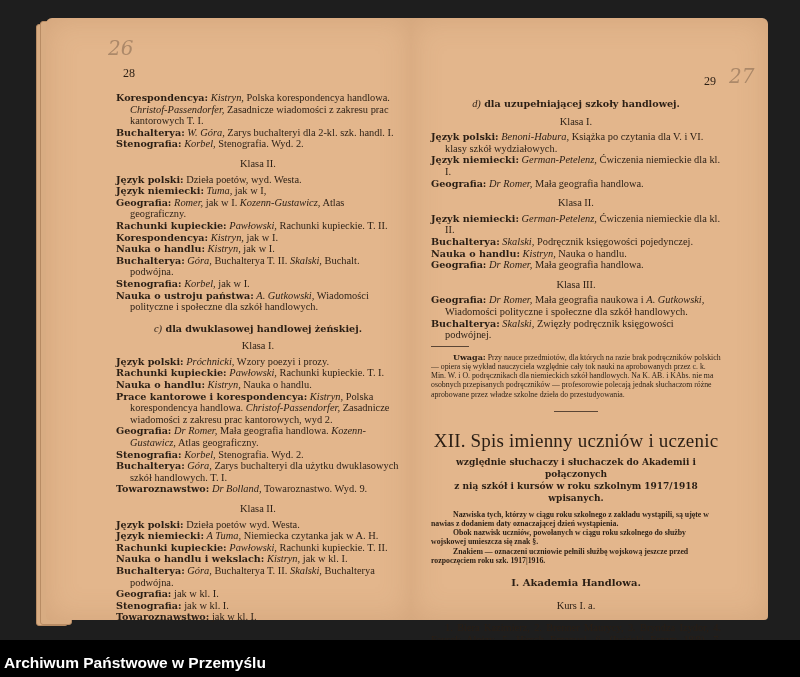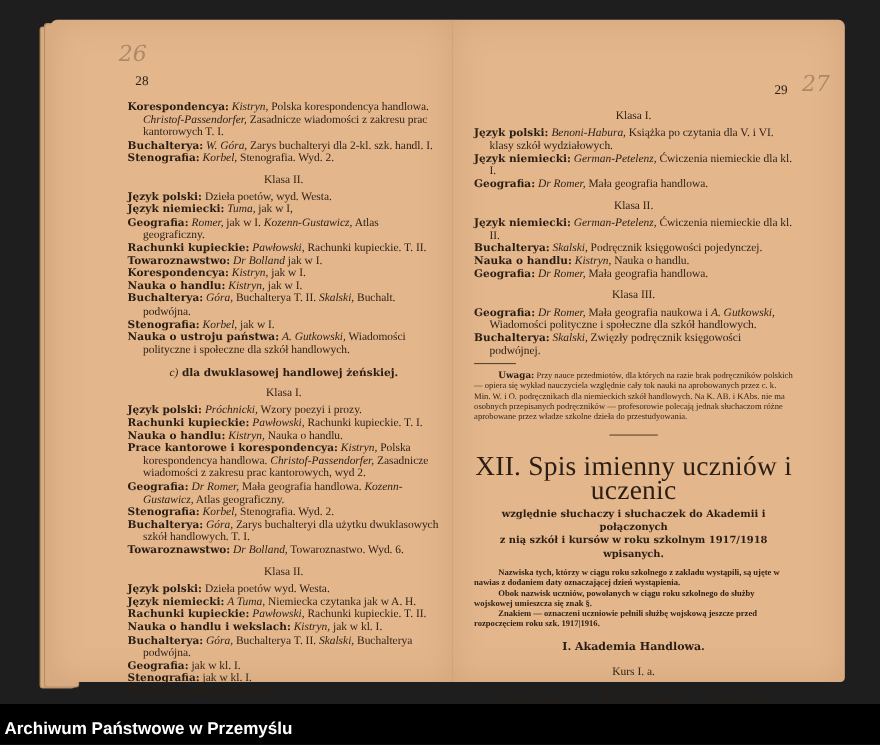--- a/index.html
+++ b/index.html
@@ -17,21 +17,21 @@
   .entry { padding-left:14px; text-indent:-14px; margin:0; }
   .b { font-weight:bold; font-family:"DejaVu Serif", serif; font-size:9.6px; }
   .i { font-style:italic; }
   .center { text-align:center; margin:11px; }
   .klasa { text-align:center; margin:8px 0 4px; }
   .sub { text-align:center; margin:10px 0 6px; font-weight:bold; font-family:"DejaVu Serif", serif; font-size:9.6px; }
   .sub .i { font-weight:normal; font-family:"Liberation Serif", serif; font-size:10.4px; }
   .note { font-size:7.8px; line-height:9.2px; margin:6px 0 0; text-indent:22px; }
   .rule { width:38px; height:1px; background:#5a4535; margin:5px 0 0; }
   .rule.mid { width:44px; margin:12px auto 0; }
-  .bigtitle { text-align:center; font-size:25px; line-height:22px; margin:18px 0 4px; letter-spacing:.2px; }
+  .bigtitle { text-align:center; font-size:19px; line-height:22px; margin:18px 0 4px; letter-spacing:.2px; }
   .subtitle { text-align:center; font-weight:bold; font-family:"DejaVu Serif", serif; font-size:9px; line-height:12px; margin:0; }
   .small { font-size:7.8px; line-height:9.2px; margin:6px 0 0; }
   .small p { margin:0; text-indent:22px;font-weight:bold; }
   .akad { text-align:center; font-weight:bold; font-family:"DejaVu Serif", serif; font-size:10px; margin:12px 0 4px; }
   .names { margin:6px 0 0; text-align:justify; text-indent:14px; }
   .footer { position:absolute; left:0; top:640px; width:800px; height:37px; background:#000; }
   .footer span { position:absolute; left:4px; top:14px; color:#fff; font-family:"Liberation Sans", sans-serif; font-weight:bold; font-size:15.5px; }
 </style>
 </head>
 <body>
@@ -50,38 +50,37 @@
             <p class="entry"><span class="b">Korespondencya:</span> <span class="i">Kistryn,</span><span> Polska korespondencya handlowa. </span><span class="i">Christof-Passendorfer,</span><span> Zasadnicze wiadomości z zakresu prac kantorowych T. I.</span></p>
             <p class="entry"><span class="b">Buchalterya:</span> <span class="i">W. Góra,</span><span> Zarys buchalteryi dla 2-kl. szk. handl. I.</span></p>
             <p class="entry"><span class="b">Stenografia:</span> <span class="i">Korbel,</span><span> Stenografia. Wyd. 2.</span></p>
           </div>
         <p class="klasa">Klasa II.</p>
         <div>
             <p class="entry"><span class="b">Język polski:</span> <span> Dzieła poetów, wyd. Westa.</span></p>
             <p class="entry"><span class="b">Język niemiecki:</span> <span class="i">Tuma,</span><span> jak w I,</span></p>
             <p class="entry"><span class="b">Geografia:</span> <span class="i">Romer,</span><span> jak w I. </span><span class="i">Kozenn-Gustawicz,</span><span> Atlas geograficzny.</span></p>
             <p class="entry"><span class="b">Rachunki kupieckie:</span> <span class="i">Pawłowski,</span><span> Rachunki kupieckie. T. II.</span></p>
-            <p class="entry"><span class="b">Towaroznawstwo:</span> <span class="i">Dr Bolland</span><span> jak w I.</span></p>
             <p class="entry"><span class="b">Korespondencya:</span> <span class="i">Kistryn,</span><span> jak w I.</span></p>
             <p class="entry"><span class="b">Nauka o handlu:</span> <span class="i">Kistryn,</span><span> jak w I.</span></p>
             <p class="entry"><span class="b">Buchalterya:</span> <span class="i">Góra,</span><span> Buchalterya T. II. </span><span class="i">Skalski,</span><span> Buchalt. podwójna.</span></p>
             <p class="entry"><span class="b">Stenografia:</span> <span class="i">Korbel,</span><span> jak w I.</span></p>
             <p class="entry"><span class="b">Nauka o ustroju państwa:</span> <span class="i">A. Gutkowski,</span><span> Wiadomości polityczne i społeczne dla szkół handlowych.</span></p>
           </div>
         <p class="sub"><span class="i">c)</span><span> dla dwuklasowej handlowej żeńskiej.</span></p>
         <p class="klasa" style="margin-top:2px">Klasa I.</p>
         <div>
             <p class="entry"><span class="b">Język polski:</span> <span class="i">Próchnicki,</span><span> Wzory poezyi i prozy.</span></p>
             <p class="entry"><span class="b">Rachunki kupieckie:</span> <span class="i">Pawłowski,</span><span> Rachunki kupieckie. T. I.</span></p>
             <p class="entry"><span class="b">Nauka o handlu:</span> <span class="i">Kistryn,</span><span> Nauka o handlu.</span></p>
             <p class="entry"><span class="b">Prace kantorowe i korespondencya:</span> <span class="i">Kistryn,</span><span> Polska korespondencya handlowa. </span><span class="i">Christof-Passendorfer,</span><span> Zasadnicze wiadomości z zakresu prac kantorowych, wyd 2.</span></p>
             <p class="entry"><span class="b">Geografia:</span> <span class="i">Dr Romer,</span><span> Mała geografia handlowa. </span><span class="i">Kozenn-Gustawicz,</span><span> Atlas geograficzny.</span></p>
             <p class="entry"><span class="b">Stenografia:</span> <span class="i">Korbel,</span><span> Stenografia. Wyd. 2.</span></p>
             <p class="entry"><span class="b">Buchalterya:</span> <span class="i">Góra,</span><span> Zarys buchalteryi dla użytku dwuklasowych szkół handlowych. T. I.</span></p>
-            <p class="entry"><span class="b">Towaroznawstwo:</span> <span class="i">Dr Bolland,</span><span> Towaroznastwo. Wyd. 6.</span></p>
+            <p class="entry"><span class="b">Towaroznawstwo:</span> <span class="i">Dr Bolland,</span><span> Towaroznastwo. Wyd. 9.</span></p>
           </div>
         <p class="klasa">Klasa II.</p>
         <div>
             <p class="entry"><span class="b">Język polski:</span> <span> Dzieła poetów wyd. Westa.</span></p>
             <p class="entry"><span class="b">Język niemiecki:</span> <span class="i">A Tuma,</span><span> Niemiecka czytanka jak w A. H.</span></p>
             <p class="entry"><span class="b">Rachunki kupieckie:</span> <span class="i">Pawłowski,</span><span> Rachunki kupieckie. T. II.</span></p>
             <p class="entry"><span class="b">Nauka o handlu i wekslach:</span> <span class="i">Kistryn,</span><span> jak w kl. I.</span></p>
             <p class="entry"><span class="b">Buchalterya:</span> <span class="i">Góra,</span><span> Buchalterya T. II. </span><span class="i">Skalski,</span><span> Buchalterya podwójna.</span></p>
             <p class="entry"><span class="b">Geografia:</span> <span> jak w kl. I.</span></p>
             <p class="entry"><span class="b">Stenografia:</span> <span> jak w kl. I.</span></p>
@@ -90,20 +89,21 @@
       </div>
     </div>
 
     <div class="gutter"></div>
 
     <div class="page right">
       <div class="pn" style="left:293px;top:56px;">29</div>
       <div class="hw" style="left:318px;top:46px;">27</div>
 
       <div class="content" style="left:20px;top:80px;width:290px;">
+        <p class="sub" style="margin-top:0"><span class="i">d)</span><span> dla uzupełniającej szkoły handlowej.</span></p>
         <p class="klasa" style="margin-top:2px">Klasa I.</p>
         <div>
             <p class="entry"><span class="b">Język polski:</span> <span class="i">Benoni-Habura,</span><span> Książka po czytania dla V. i VI. klasy szkół wydziałowych.</span></p>
             <p class="entry"><span class="b">Język niemiecki:</span> <span class="i">German-Petelenz,</span><span> Ćwiczenia niemieckie dla kl. I.</span></p>
             <p class="entry"><span class="b">Geografia:</span> <span class="i">Dr Romer,</span><span> Mała geografia handlowa.</span></p>
           </div>
         <p class="klasa">Klasa II.</p>
         <div>
             <p class="entry"><span class="b">Język niemiecki:</span> <span class="i">German-Petelenz,</span><span> Ćwiczenia niemieckie dla kl. II.</span></p>
             <p class="entry"><span class="b">Buchalterya:</span> <span class="i">Skalski,</span><span> Podręcznik księgowości pojedynczej.</span></p>

